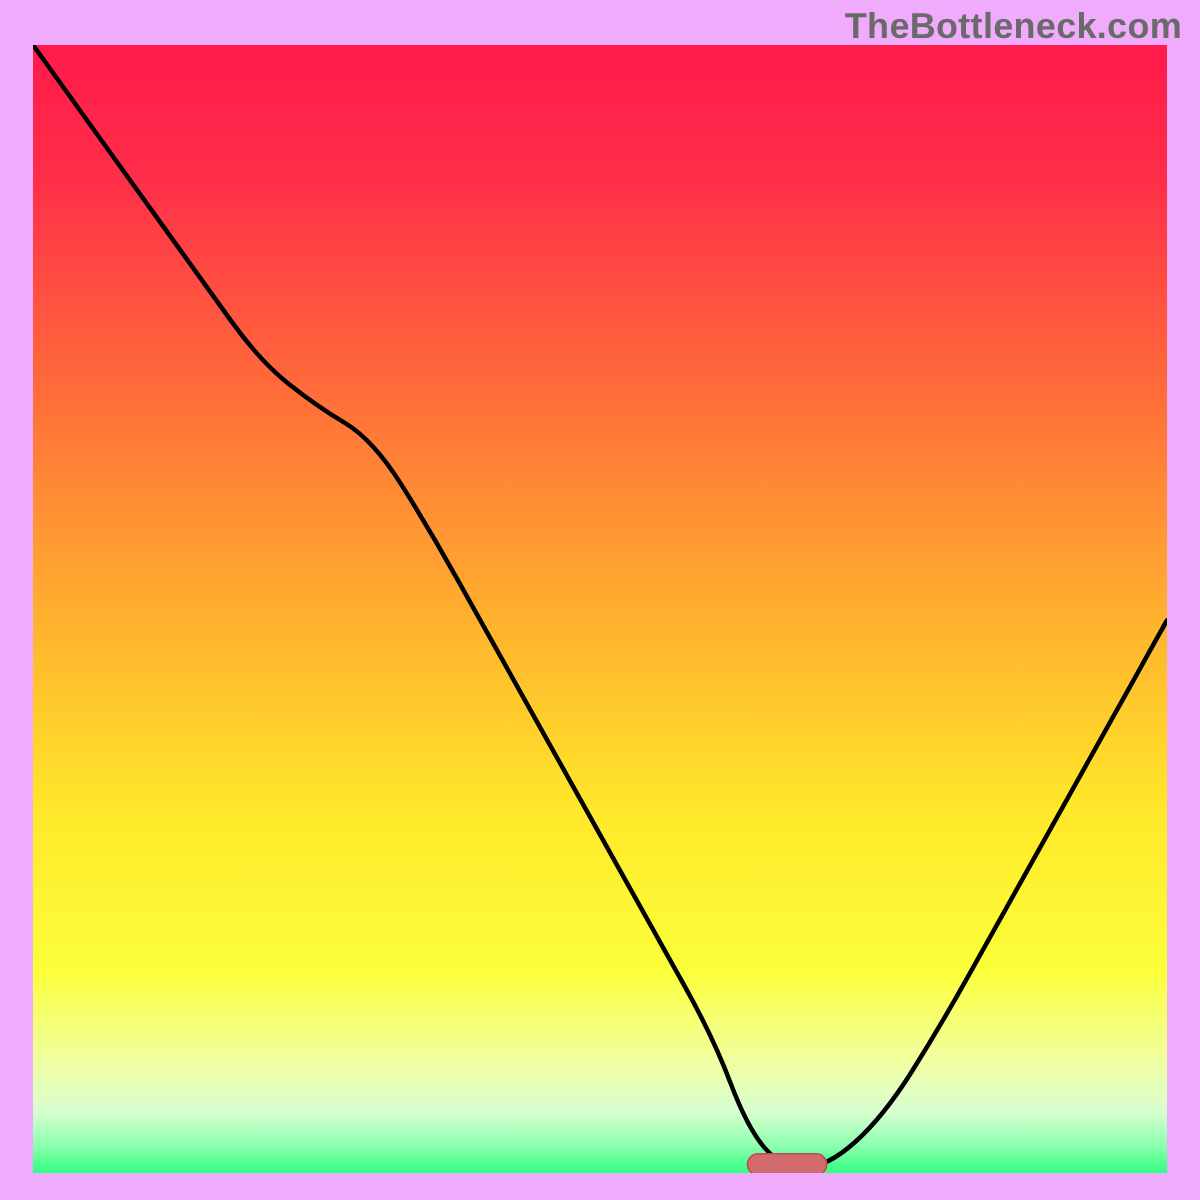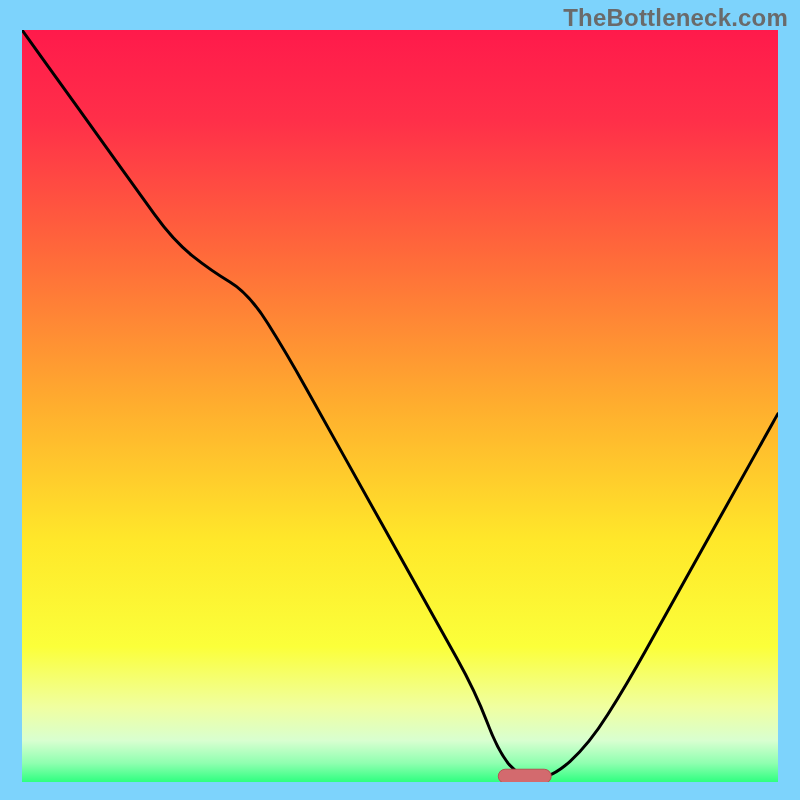--- a/index.html
+++ b/index.html
@@ -7,21 +7,21 @@
     padding: 0;
     width: 800px;
     height: 800px;
     background: #000;
     overflow: hidden;
   }
   .container {
     position: relative;
     width: 800px;
     height: 800px;
-    background: #7dd3fc;
+    background: #f0abfc;
   }
   .watermark {
     position: absolute;
     top: 4px;
     right: 12px;
     font-family: Arial, Helvetica, sans-serif;
     font-size: 24px;
     font-weight: 600;
     color: #6a6a6a;
     letter-spacing: 0.2px;

